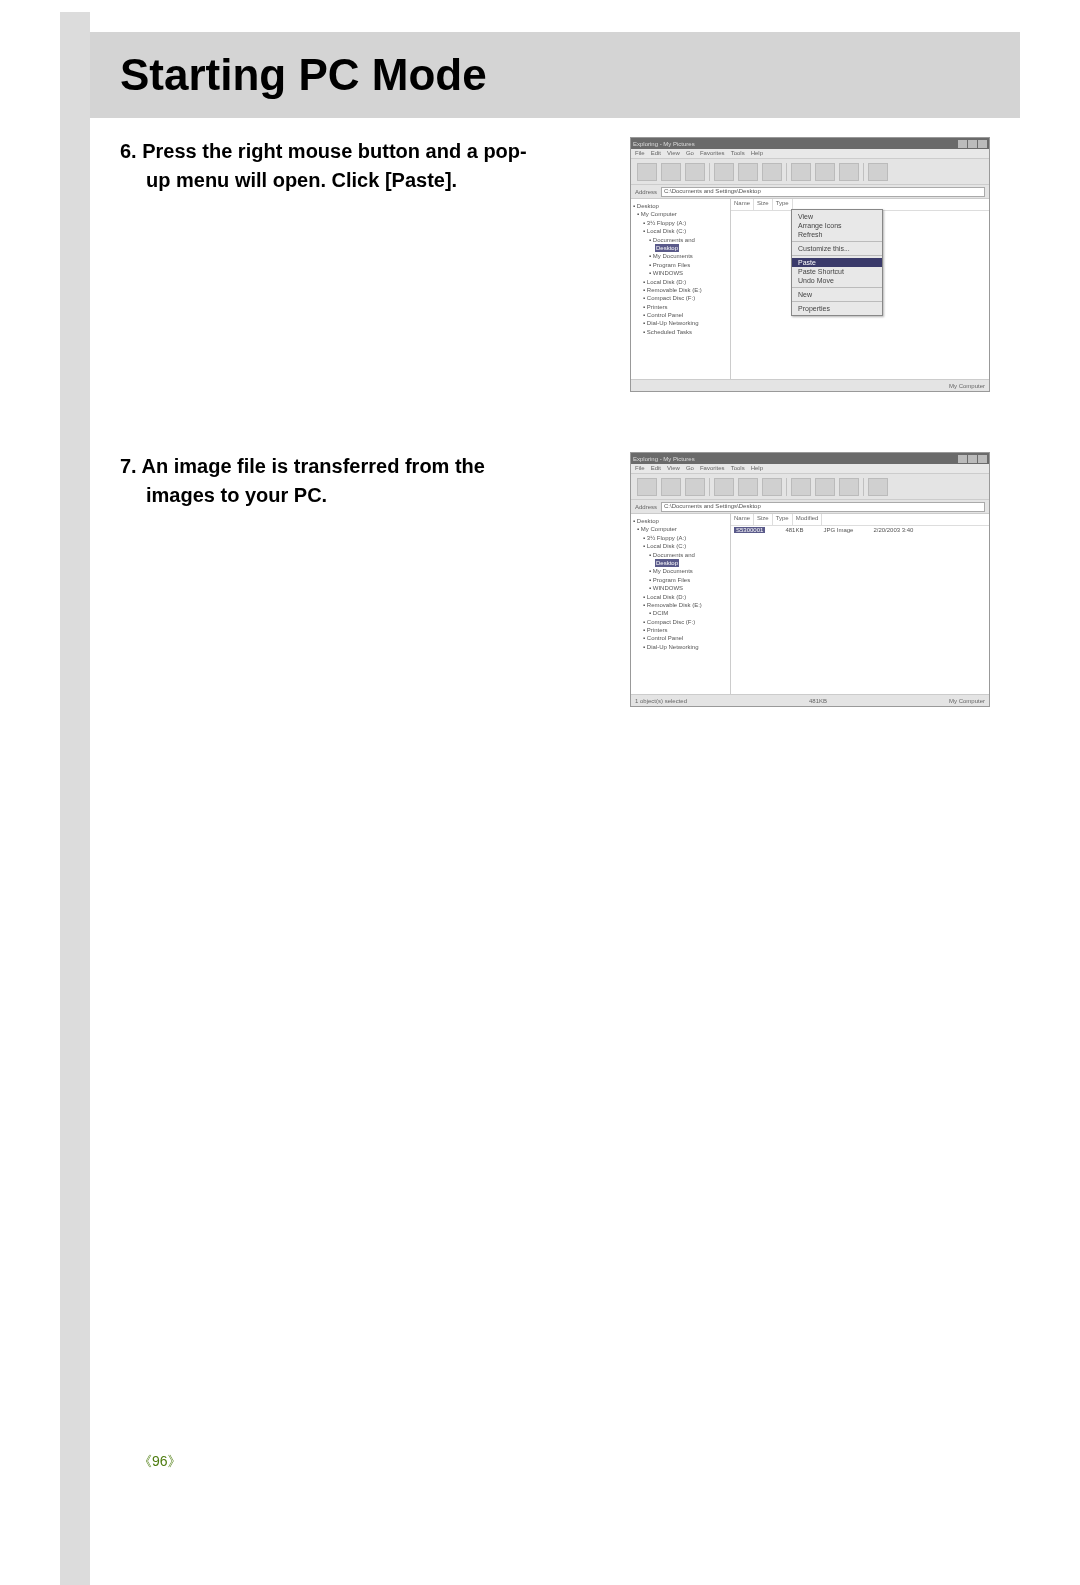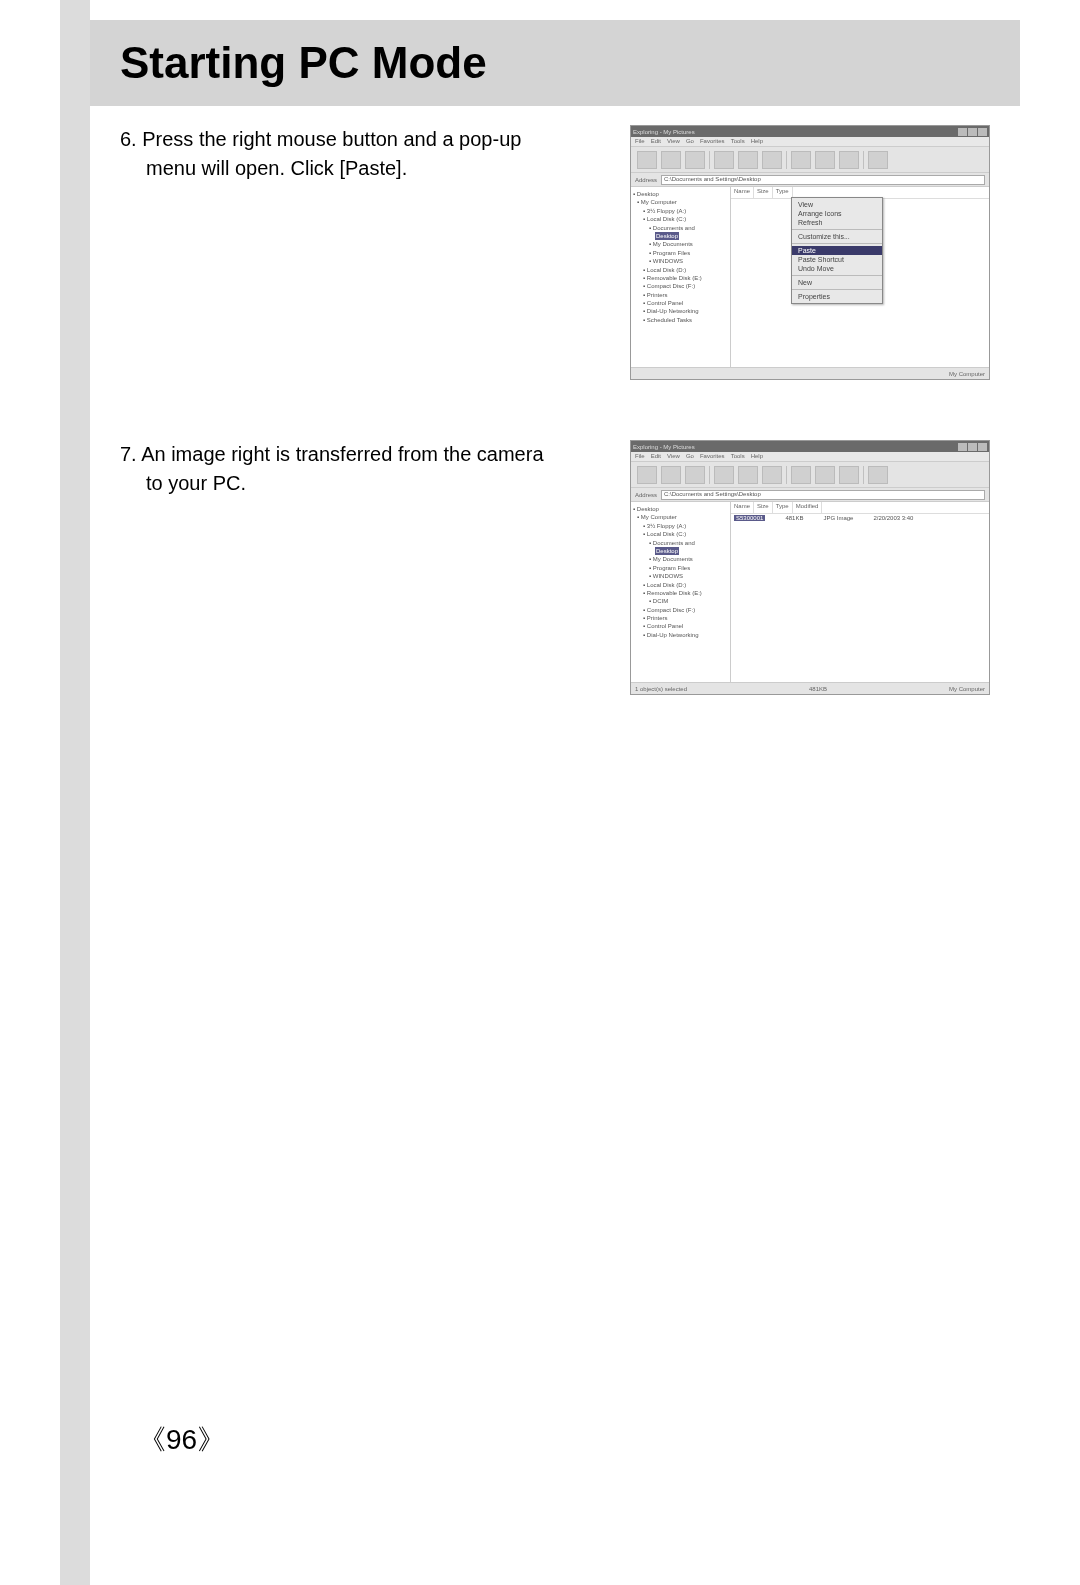--- a/index.html
+++ b/index.html
@@ -6,21 +6,21 @@
   body {
     font-family: Arial, Helvetica, sans-serif;
     background: #ffffff;
     width: 1080px;
     height: 1585px;
     position: relative;
   }
   .page {
     position: absolute;
     left: 60px;
-    top: 0;
+    top: 12px;
     width: 960px;
     height: 1507px;
     background: #ffffff;
   }
   .left-strip {
     position: absolute;
     top: 0;
     left: 0;
     width: 30px;
     height: 1585px;
@@ -61,20 +61,21 @@
   }
   .textcol .num-label {
     display: inline;
   }
   .textcol .step-text {
     display: inline;
   }
   .step-block {
     padding-left: 26px;
     text-indent: -26px;
+    font-weight: bold;
   }
   .imgcol {
     flex: 1;
     display: flex;
     justify-content: flex-end;
   }
   .screenshot {
     width: 360px;
     border: 1px solid #999;
     background: #e8e8e8;
@@ -217,22 +218,22 @@
     line-height: 1.45;
     color: #000;
     padding-left: 26px;
     text-indent: -10px;
     margin-top: 10px;
   }
   .page-num {
     position: absolute;
     bottom: 48px;
     left: 78px;
-    font-size: 28px;
-    color: #000000;
+    font-size: 14px;
+    color: #4d7c0f;
   }
   .page-num .br { font-family: "Times New Roman", serif; }
   .row2 { margin-top: 40px; }
 </style>
 </head>
 <body>
 
 <div class="page">
   <div class="left-strip"></div>
 
@@ -342,21 +343,21 @@
             <span>My Computer</span>
           </div>
         </div>
       </div>
     </div>
 
     <div class="row row2">
       <div class="textcol">
         <div class="step-block">
           <span class="num-label">7.</span>
-          <span class="step-text">An image right is transferred from the camera to your PC.</span>
+          <span class="step-text">An image file is transferred from the images to your PC.</span>
         </div>
       </div>
       <div class="imgcol">
 
         <div class="screenshot">
           <div class="ss-titlebar">
             <span class="t">Exploring - My Pictures</span>
             <span class="btns">
               <span></span>
               <span></span>

